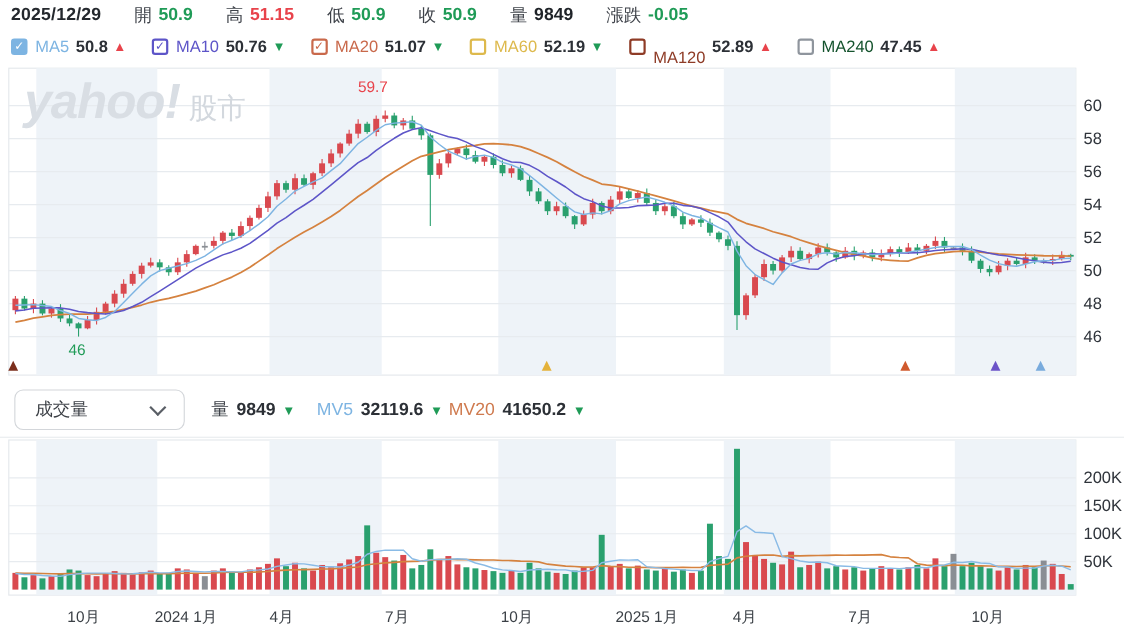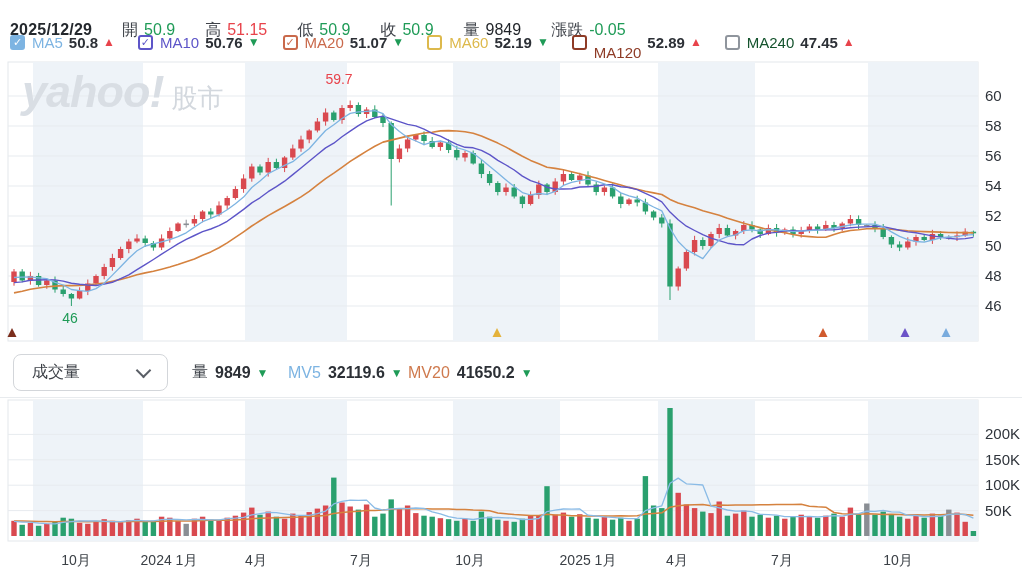--- a/index.html
+++ b/index.html
@@ -1,24 +1,24 @@
 <!DOCTYPE html>
 <html><head>
 <meta charset="utf-8">
 <style>
   html,body{margin:0;padding:0;background:#fff;}
   body{font-family:"Liberation Sans","DejaVu Sans",sans-serif;color:#222;}
   .app{position:relative;width:1022px;height:577px;overflow:hidden;background:#fff;}
   .layer-svg{position:absolute;left:0;top:0;z-index:0;}
   
-  .hrow1{position:absolute;left:10px;top:18px;height:24px;display:flex;align-items:center;z-index:3;font-size:16px;}
+  .hrow1{position:absolute;left:10px;top:2px;height:24px;display:flex;align-items:center;z-index:3;font-size:16px;}
   .hdate{font-weight:700;color:#24282d;margin-right:30px;letter-spacing:.2px;}
   .qpair{display:flex;align-items:center;margin-right:30px;white-space:nowrap;}
   .ql{color:#3f434a;margin-right:6px;}
-  .qv{font-weight:400;}
+  .qv{font-weight:700;}
   
   .hrow2{position:absolute;left:10px;top:31px;height:22px;display:flex;align-items:center;z-index:3;font-size:15px;}
   .matog{display:flex;align-items:center;margin-right:23px;white-space:nowrap;cursor:pointer;}
   .cb{width:15px;height:15px;border:2px solid #999;border-radius:3px;display:inline-flex;align-items:center;justify-content:center;margin-right:7px;background:#fff;box-sizing:border-box;}
   .cb .tick{font-size:11px;font-weight:700;line-height:1;}
   .ma-label{margin-right:6px;}
   .ma-val{color:#2c3036;font-weight:700;margin-right:5px;}
   .ma-arrow{font-size:12px;}
   
   .wm{position:absolute;left:22px;top:66px;z-index:1;user-select:none;white-space:nowrap;}

